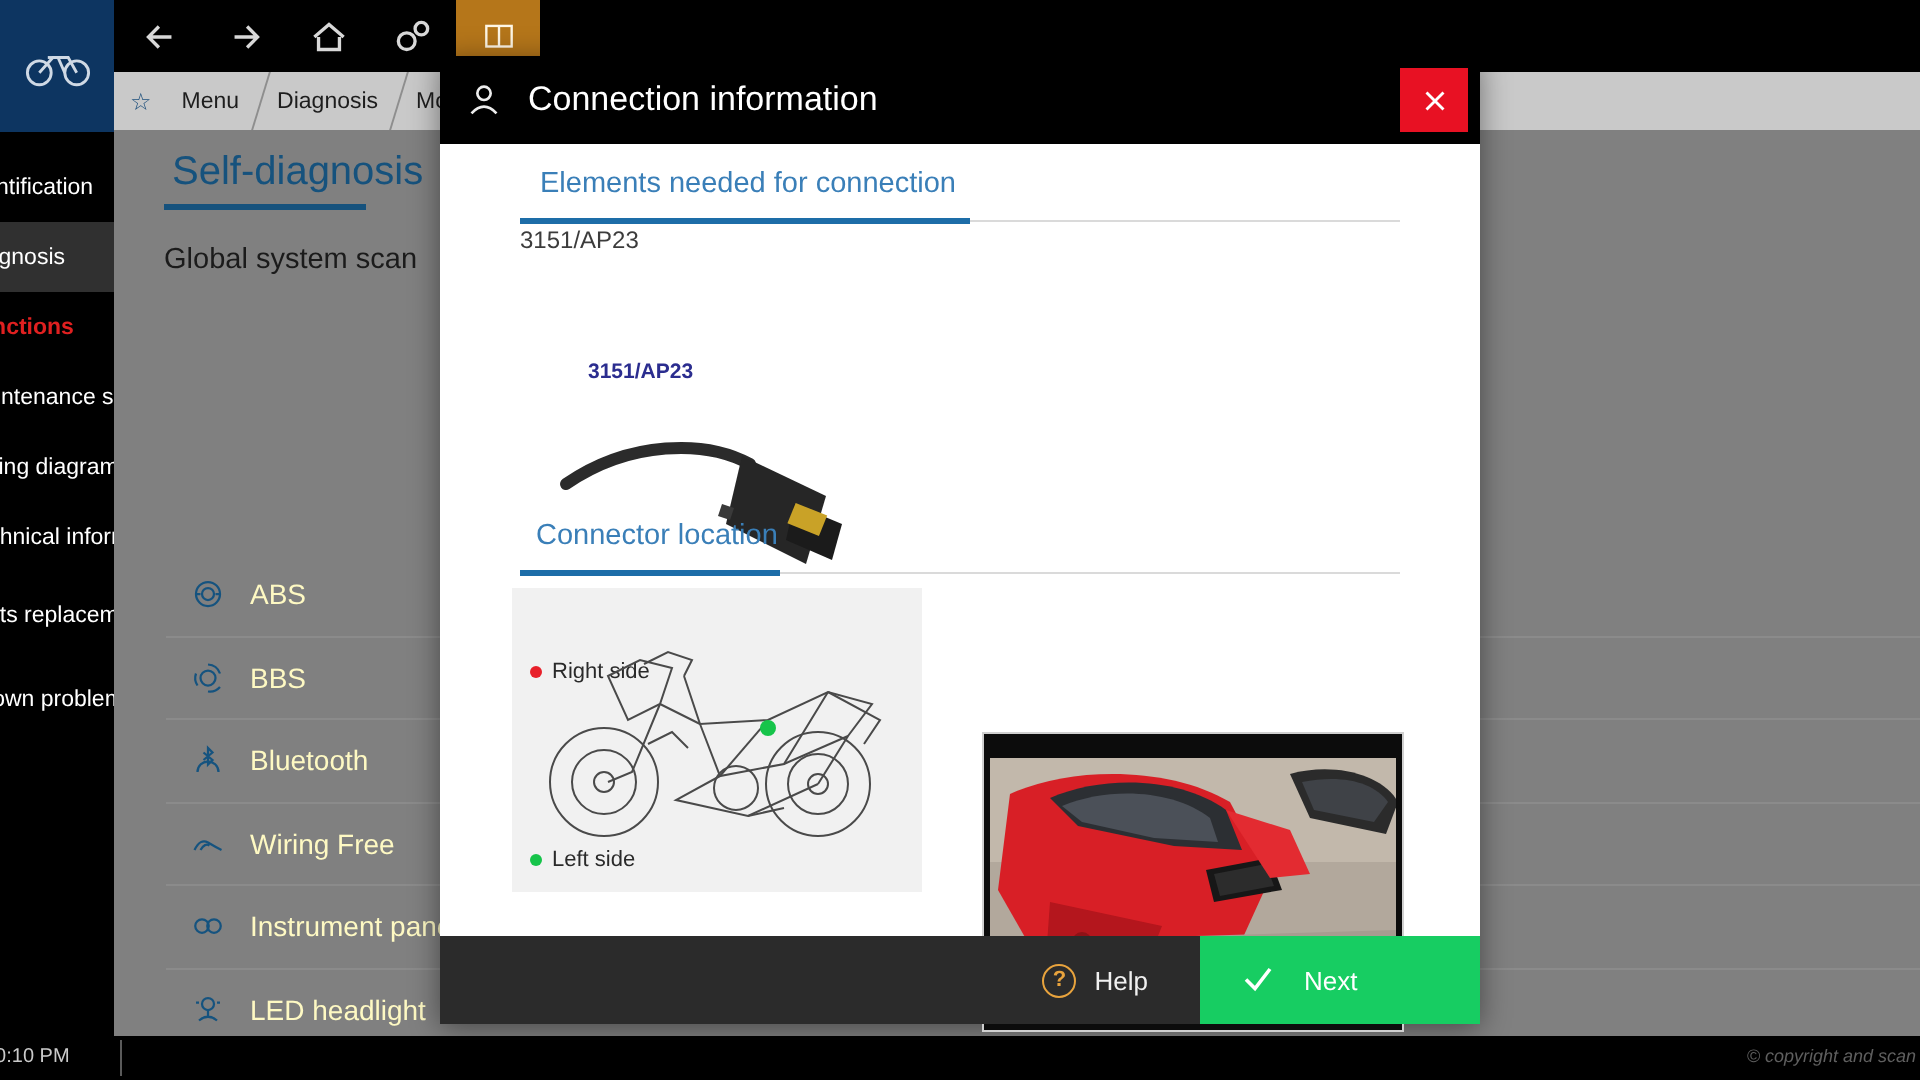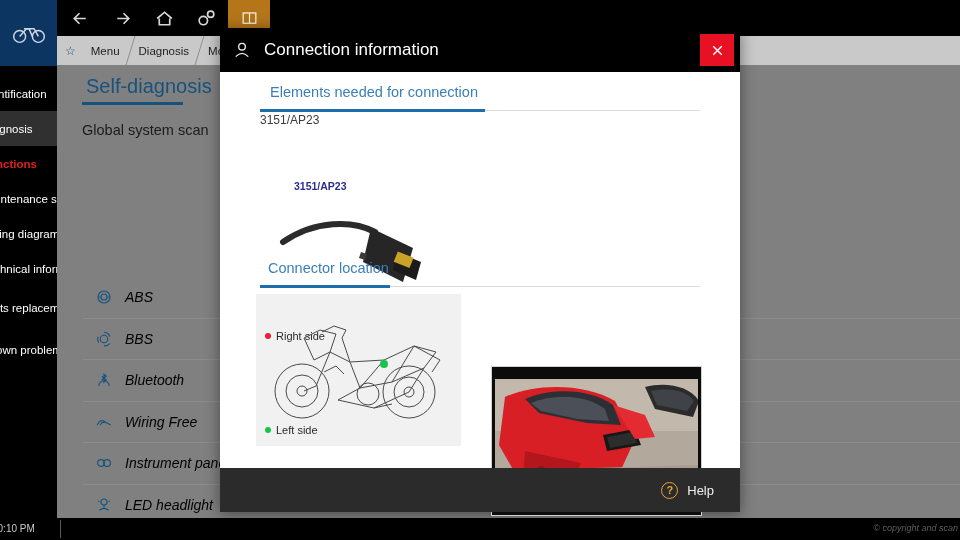--- a/index.html
+++ b/index.html
@@ -98,21 +98,21 @@
   .syslist { position: absolute; left: 83px; top: 275px; right: 0; }
   .sysrow {
     height: 41.5px; display: flex; align-items: center;
     border-bottom: 1px solid #8b8b8b;
   }
   .sysrow .ic {
     width: 42px; display: flex; align-items: center; justify-content: center;
     color: #15537f;
   }
   .sysrow .ic svg { stroke: #15537f; fill: none; stroke-width: 1.5; }
-  .sysrow .nm { font-size: 14px; color: #000000; font-style: italic; }
+  .sysrow .nm { font-size: 14px; color: #fef9c3; }
 
   
   .statusbar {
     position: absolute; left: 0; bottom: 0; width: 960px; height: 22px;
     background: #000; color: #c9c9c9; font-size: 10px;
   }
   .sb-time { position: absolute; left: -8px; top: 5px; }
   .sb-div { position: absolute; left: 60px; top: 2px; width: 1px; height: 18px; background: #5a5a5a; }
   .sb-copy { position: absolute; right: 2px; top: 5px; color: #5f5f5f; font-style: italic; font-size: 9px; }
 
@@ -467,16 +467,24 @@
         </div>
       </div>
 
     </div>
 
     <div class="modal-foot">
       <div class="btn-help">
         <div class="help-circ">?</div>
         <span>Help</span>
       </div>
+      <div class="btn-next">
+        <span class="chk">
+          <svg viewBox="0 0 24 24" width="18" height="18">
+              <path d="M4 13 L10 19 L20 6"></path>
+            </svg>
+        </span>
+        <span>Next</span>
+      </div>
     </div>
   </div>
 
 </div>
 
 </body></html>

